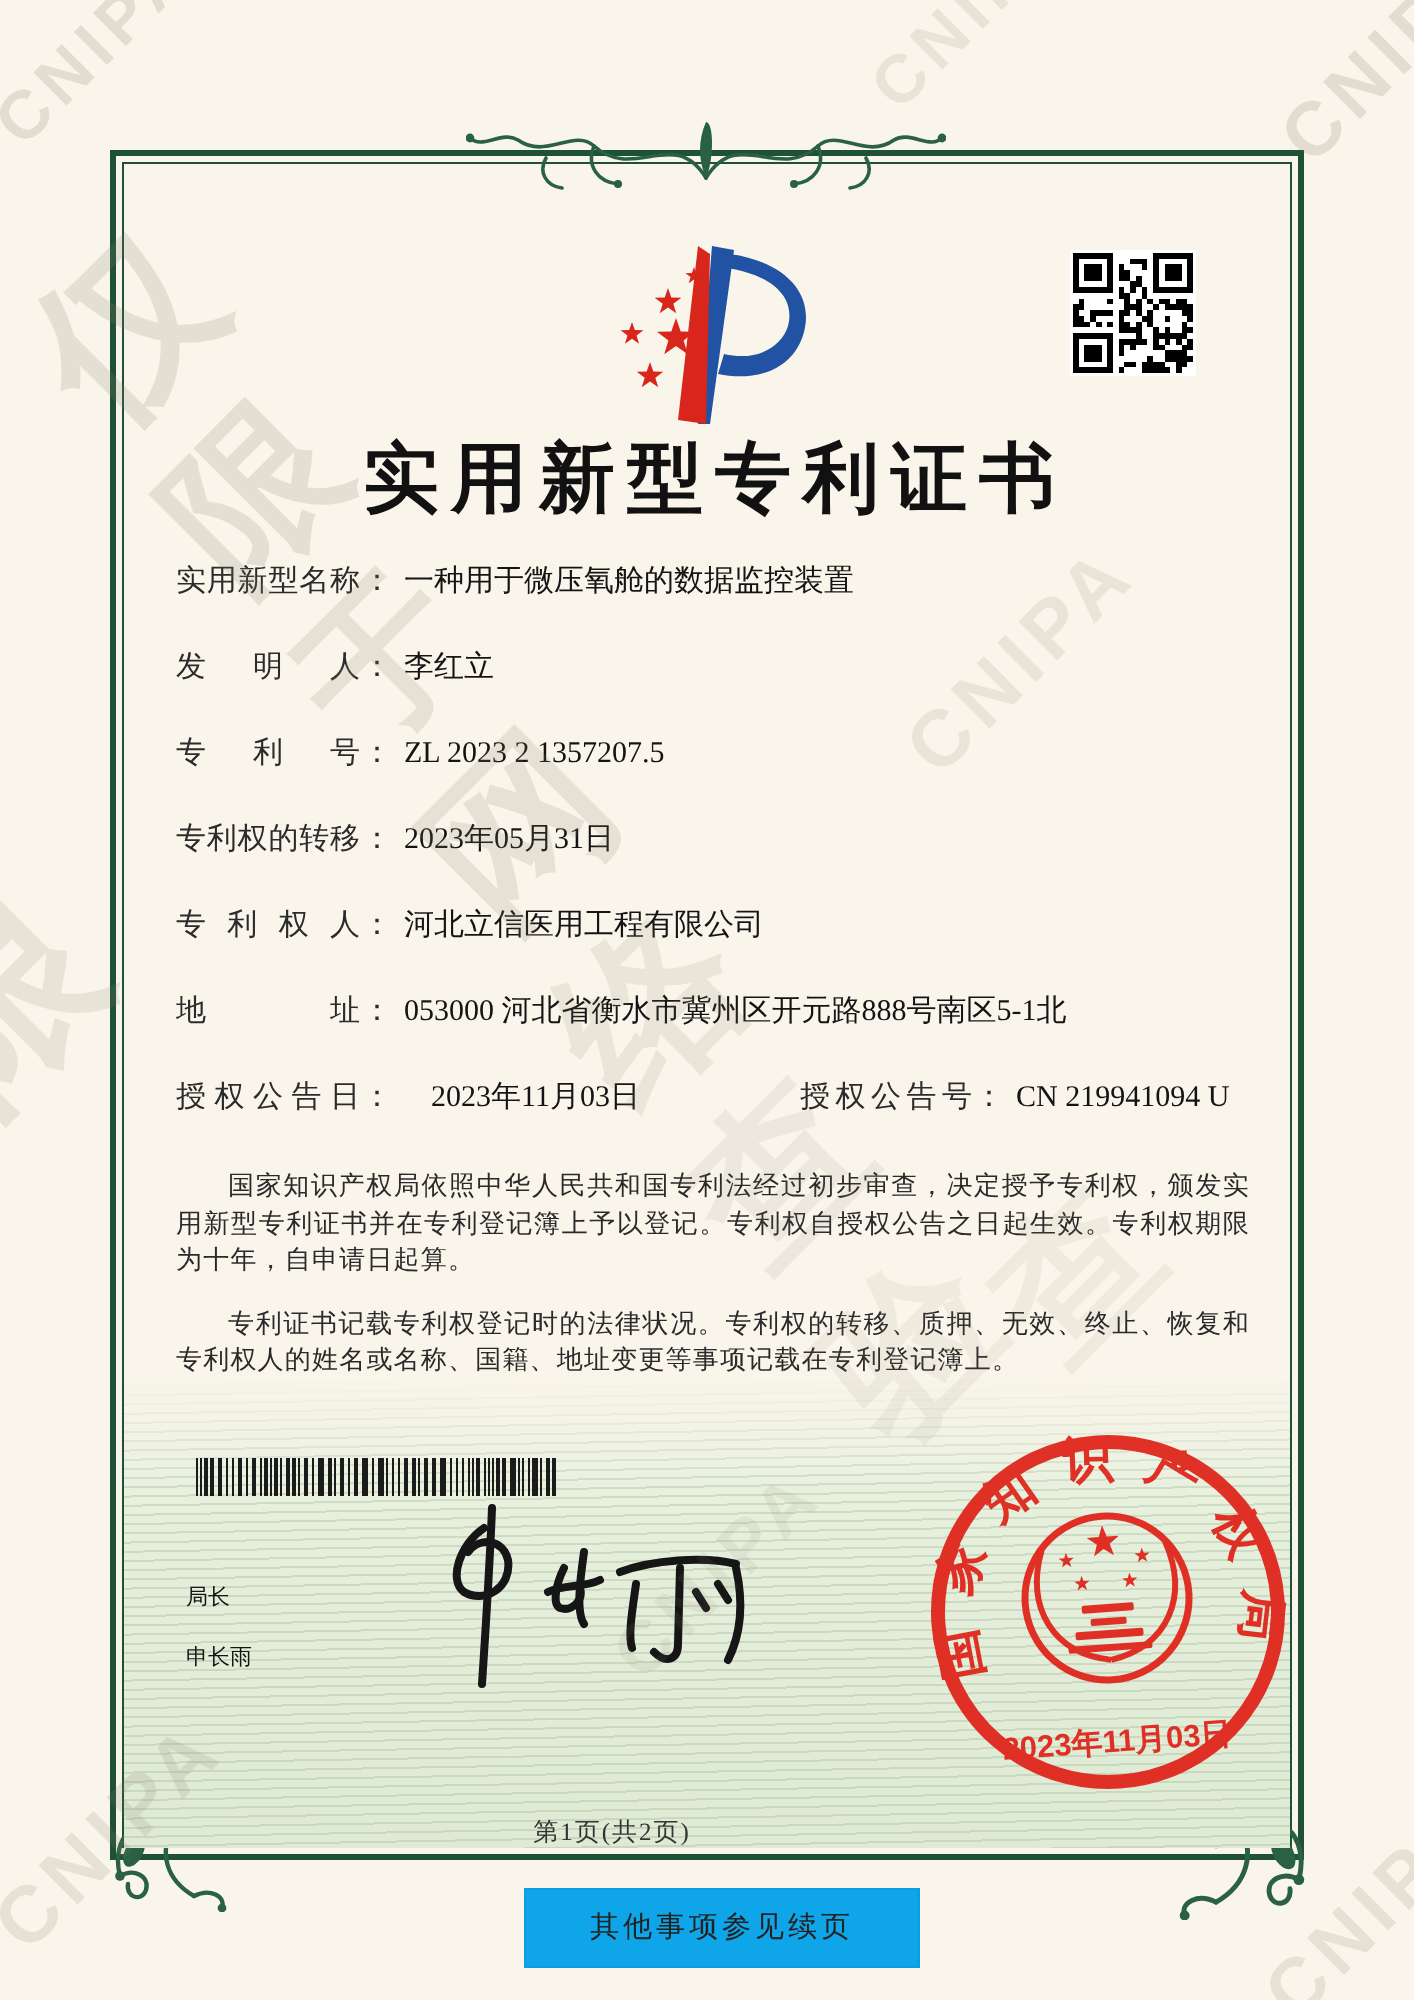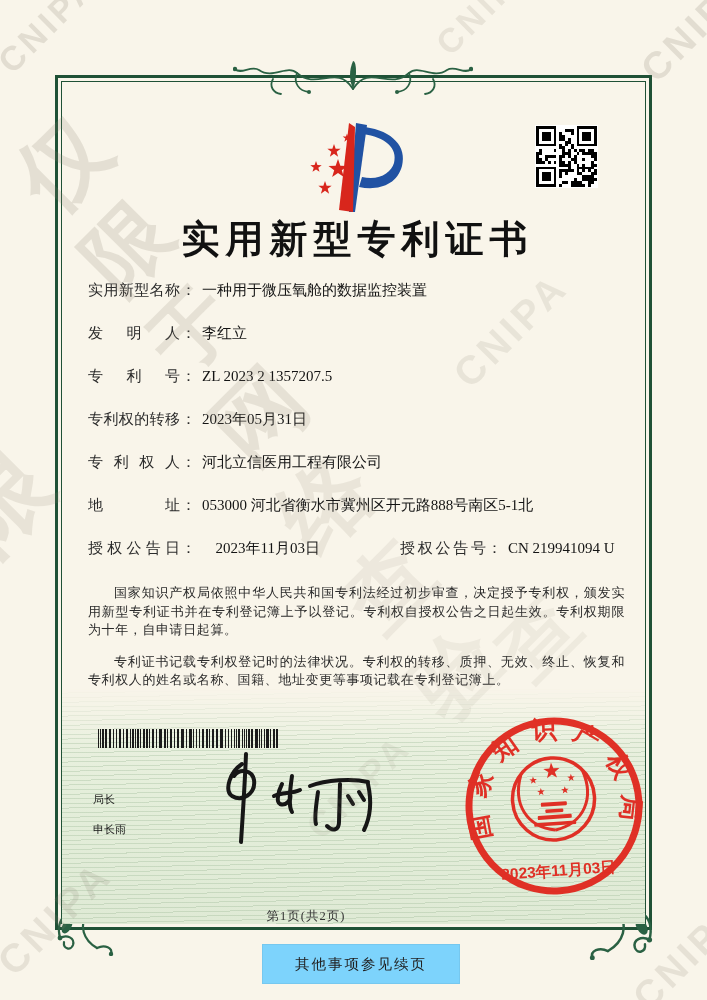--- a/index.html
+++ b/index.html
@@ -46,21 +46,21 @@
   .paras p{margin:13px 0 8px 0; font-size:13px; line-height:18.5px; text-indent:2em;
            text-align:justify; letter-spacing:.6px; color:#2a2a2a;}
   
   .barcode{position:absolute; left:98px; top:729px;}
   .bureau{position:absolute; left:93px; top:784px; font-family:"Liberation Sans","DejaVu Sans",sans-serif;
           font-size:11px; color:#161616; line-height:30px;}
   .signature{position:absolute; left:212px; top:750px;}
   .seal{position:absolute; left:461px; top:713px; mix-blend-mode:multiply; opacity:.94;}
   .page-info{position:absolute; left:55px; top:908px; width:502px; text-align:center;
              font-size:12.5px; color:#333; letter-spacing:1px;}
-  .note-box{position:absolute; left:262px; top:944px; width:196px; height:38px; background:#7dd3fc;
+  .note-box{position:absolute; left:262px; top:944px; width:196px; height:38px; background:#0ea5e9;
             border:1px solid rgba(0,0,0,.05); line-height:38px; text-align:center;
             font-size:14.5px; letter-spacing:2px; color:#222;}
   
   .orn{position:absolute; z-index:2; color:#2a6143;}
   .orn-top{left:233px; top:55px;}
   .orn-bl{left:47px; top:856px;}
   .orn-br{left:578px; top:848px; transform:scaleX(-1) scale(1.12); transform-origin:top left; left:664px;}
 </style>
 </head>
 <body>

